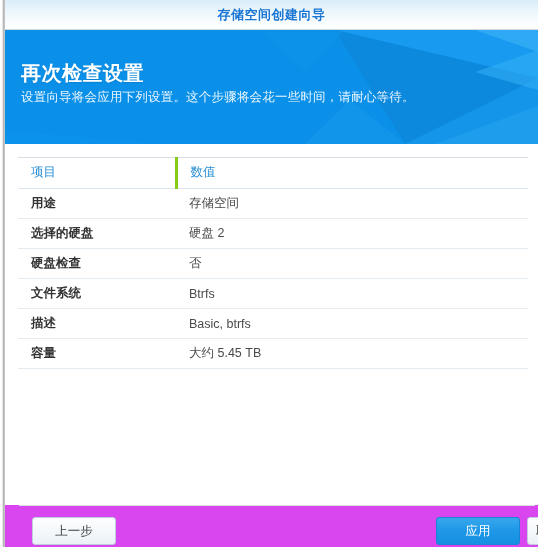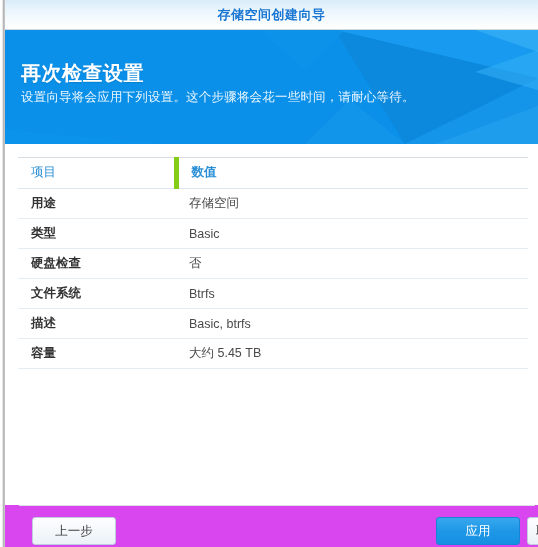--- a/index.html
+++ b/index.html
@@ -61,21 +61,21 @@
   table.summary thead th{
     font-size:12.5px;font-weight:normal;color:#2b8fd6;
     text-align:left;
     padding:6px 0 7px 13px;
     border-top:1px solid #d6dde4;
     border-bottom:1px solid #dde6ee;
     background:#fff;
     height:22px;
     box-sizing:border-box;
   }
-  table.summary thead th.sep{border-left:5px solid #84cc16;font-weight:bold;}
+  table.summary thead th.sep{border-left:3px solid #84cc16;}
   table.summary tbody td{
     font-size:12.5px;color:#404040;
     padding:6px 0 6px 13px;
     border-bottom:1px solid #e4ebf1;
     height:27px;box-sizing:border-box;
     vertical-align:middle;
   }
   table.summary tbody td.key{font-weight:bold;color:#333333;}
   table.summary tbody td.val{color:#4a4a4a;font-weight:normal;}
 
@@ -161,22 +161,22 @@
           <th>项目</th>
           <th class="sep">数值</th>
         </tr>
       </thead>
       <tbody>
         <tr>
           <td class="key">用途</td>
           <td class="val">存储空间</td>
         </tr>
         <tr>
-          <td class="key">类型</td>
-          <td class="val">Basic</td>
+          <td class="key">选择的硬盘</td>
+          <td class="val">硬盘 2</td>
         </tr>
         <tr>
           <td class="key">硬盘检查</td>
           <td class="val">否</td>
         </tr>
         <tr>
           <td class="key">文件系统</td>
           <td class="val">Btrfs</td>
         </tr>
         <tr>

